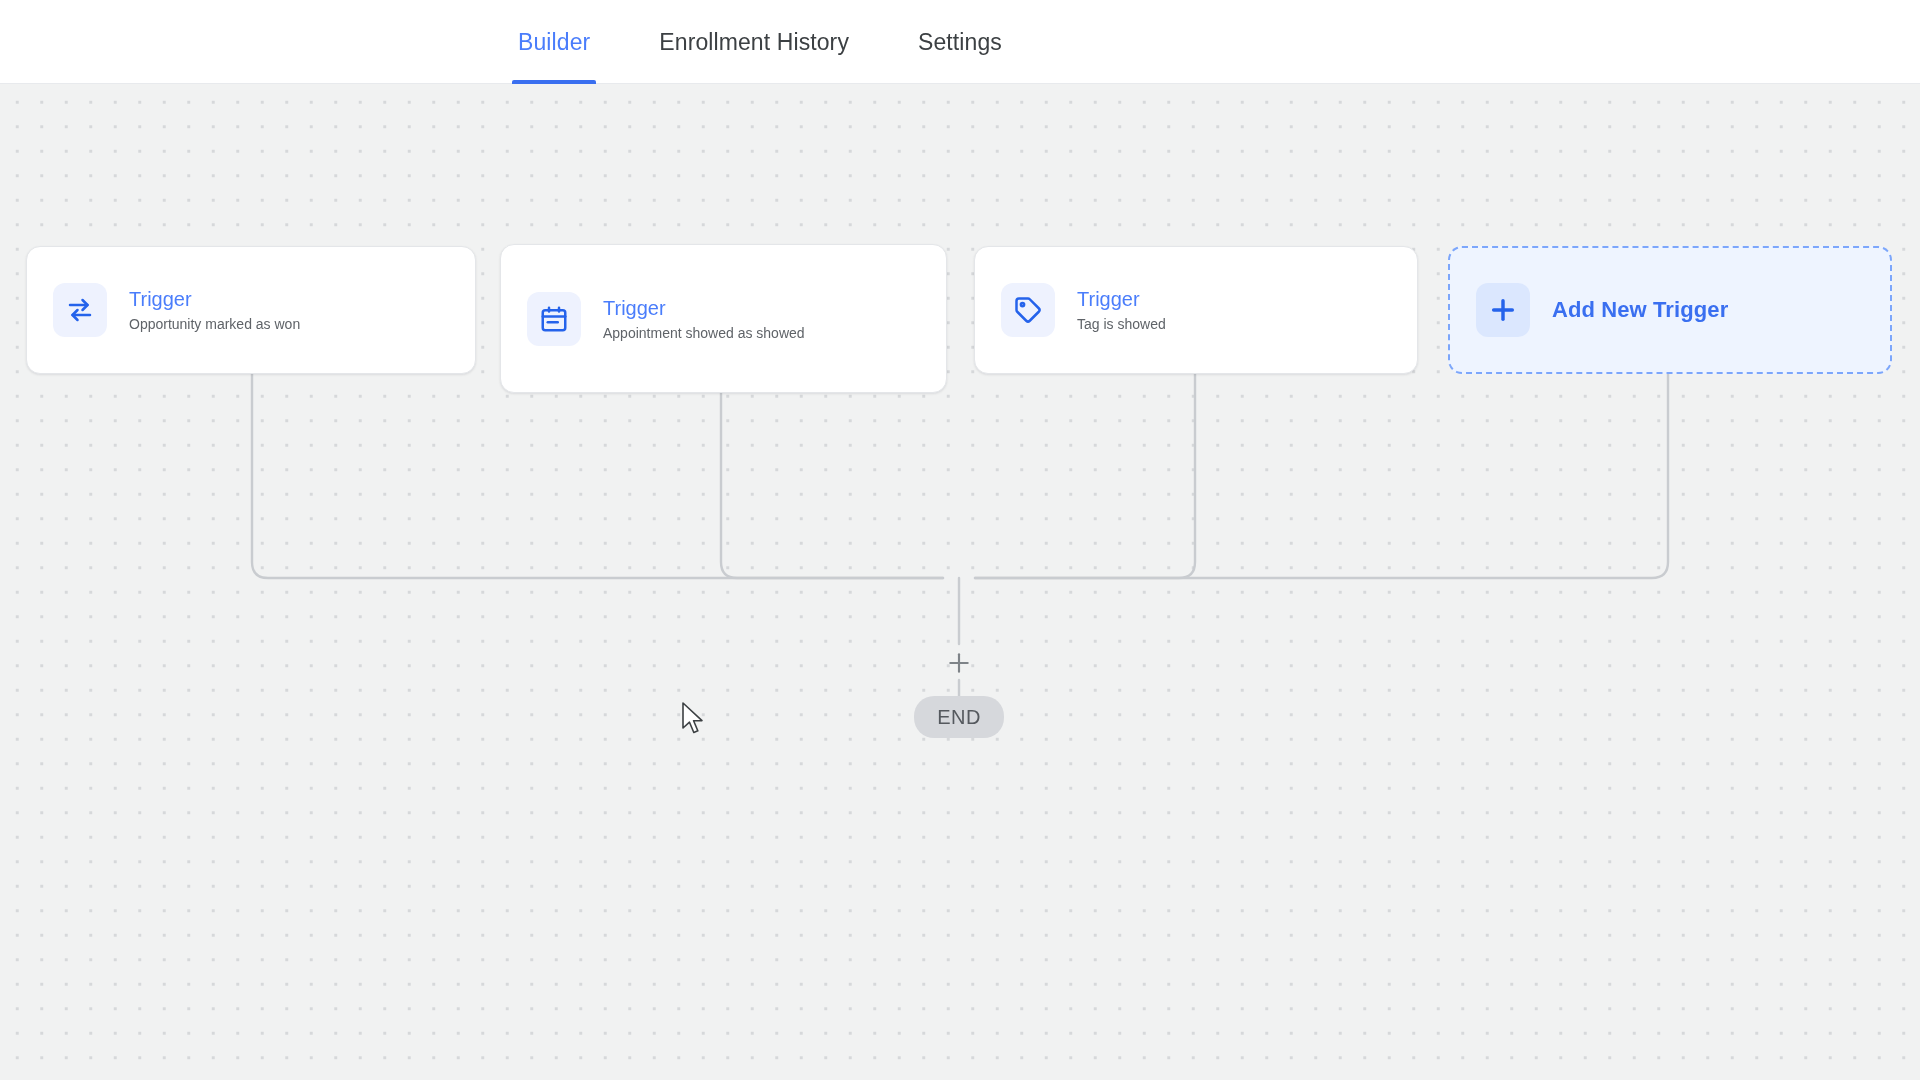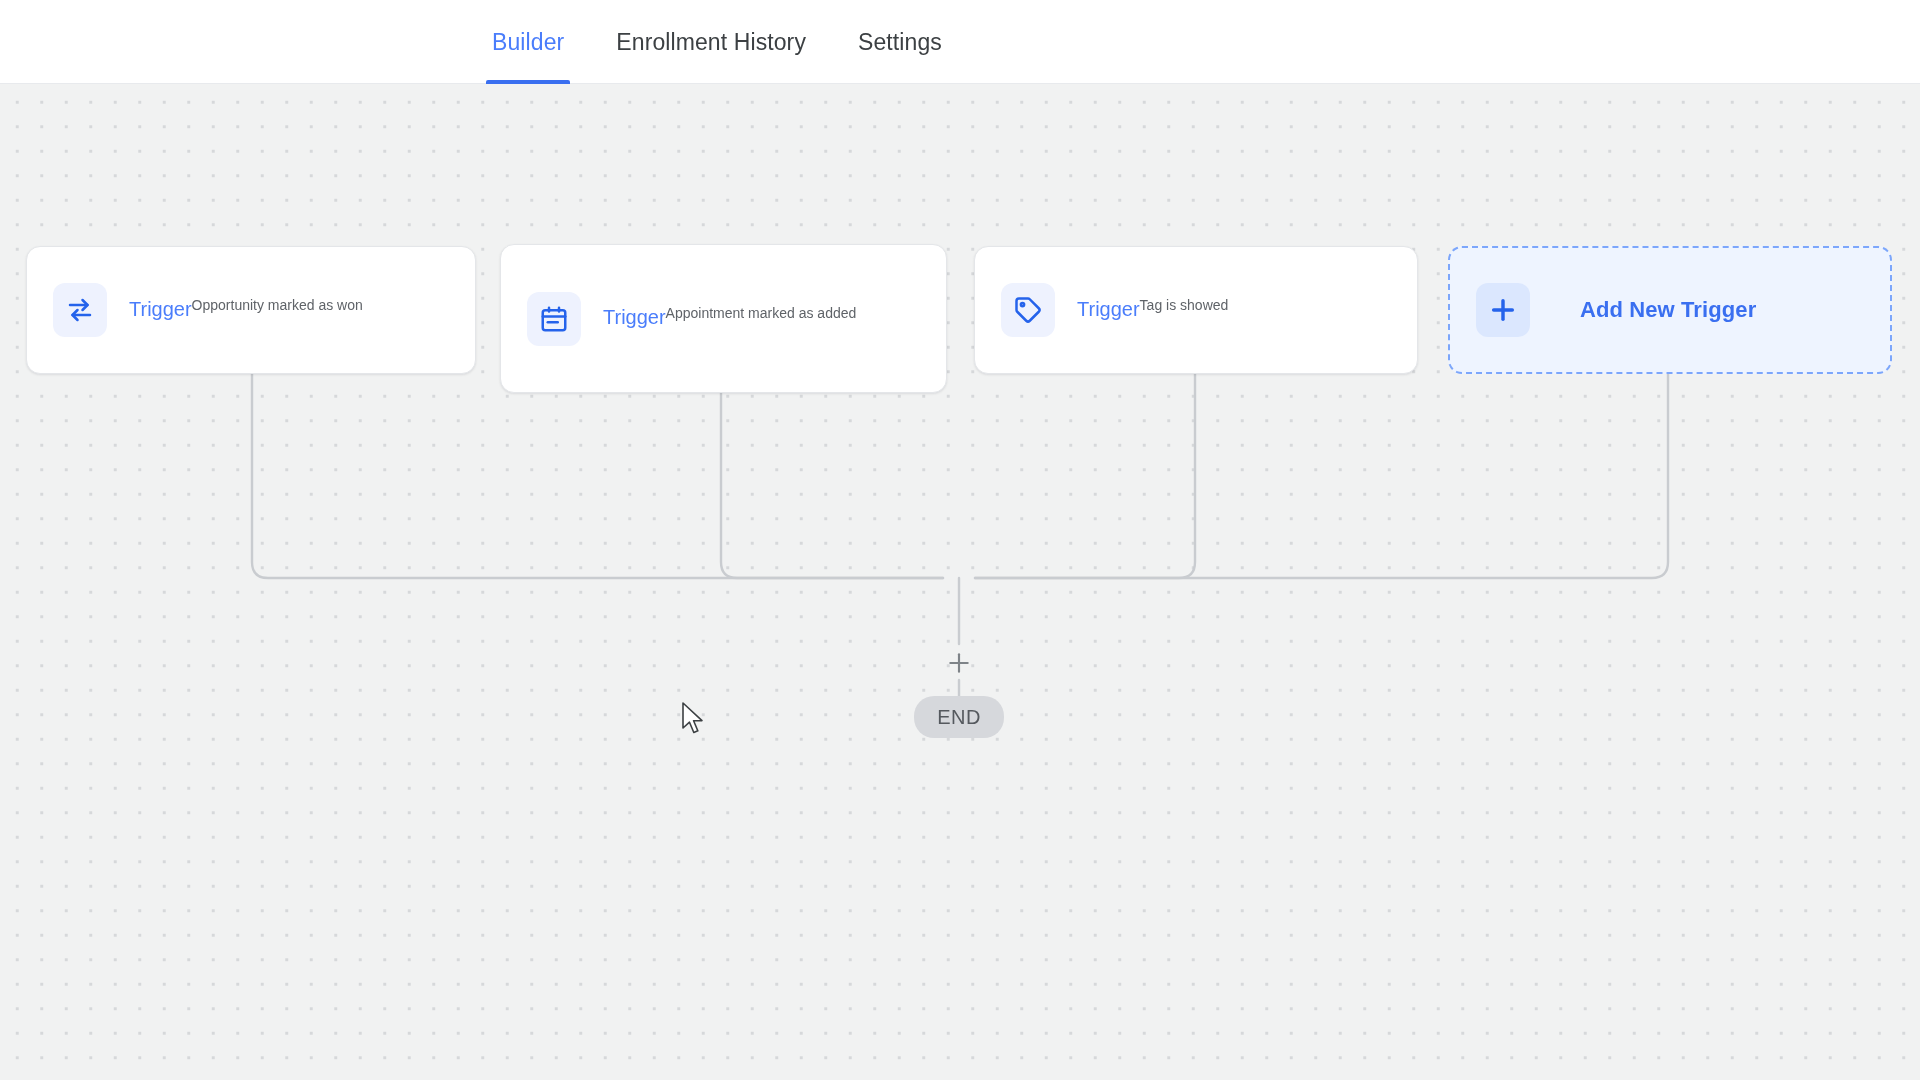--- a/index.html
+++ b/index.html
@@ -19,25 +19,25 @@
   .tabbar {
     position: absolute;
     left: 0; top: 0;
     width: 1920px; height: 84px;
     background: #ffffff;
     border-bottom: 1px solid #e8eaed;
     box-sizing: border-box;
   }
   .tabs {
     position: absolute;
-    left: 466px; top: 0;
+    left: 492px; top: 0;
     height: 84px;
     display: flex;
     align-items: flex-end;
-    gap: 0px;
+    gap: 17px;
   }
   .tab {
     position: relative;
     height: 84px;
     display: flex;
     align-items: center;
     padding: 0 26px;
     font-size: 23px;
     color: #3c4043;
     letter-spacing: 0.1px;
@@ -84,21 +84,21 @@
   }
   .node-ico {
     flex: 0 0 auto;
     width: 54px; height: 54px;
     border-radius: 12px;
     background: #eef2fe;
     display: flex; align-items: center; justify-content: center;
     margin-right: 22px;
   }
   .node-ico svg { display: block; }
-  .node-text { display: flex; flex-direction: row; justify-content: center; }
+  .node-text { display: flex; flex-direction: column; justify-content: center; }
   .node-kind {
     font-size: 20px;
     color: #4a7dfb;
     line-height: 1.35;
     margin-bottom: 2px;
   }
   .node-desc {
     font-size: 14px;
     color: #5f6368;
     line-height: 1.32;
@@ -207,38 +207,38 @@
         <svg width="30" height="30" viewBox="0 0 24 24" fill="none" stroke="#2563eb" stroke-width="2" stroke-linecap="round" stroke-linejoin="round">
           <rect x="3" y="5" width="18" height="16" rx="2"></rect>
           <line x1="3" y1="10" x2="21" y2="10"></line>
           <line x1="8" y1="3" x2="8" y2="6"></line>
           <line x1="16" y1="3" x2="16" y2="6"></line>
           <line x1="7" y1="14.5" x2="15" y2="14.5"></line>
         </svg>
       </span>
       <span class="node-text">
         <span class="node-kind">Trigger</span>
-        <span class="node-desc">Appointment marked as added</span>
+        <span class="node-desc">Appointment showed as showed</span>
       </span>
     </div>
 
     <div class="node" style="left:974px; top:162px; width:444px; height:128px;">
       <span class="node-ico">
         <svg width="30" height="30" viewBox="0 0 24 24" fill="none" stroke="#2563eb" stroke-width="2" stroke-linecap="round" stroke-linejoin="round">
           <path d="M20.6 13.4 13.4 20.6a2 2 0 0 1-2.8 0l-7.2-7.2A2 2 0 0 1 2.8 12V4.8A2 2 0 0 1 4.8 2.8H12a2 2 0 0 1 1.4.6l7.2 7.2a2 2 0 0 1 0 2.8z"></path>
           <circle cx="7.6" cy="7.6" r="1.3"></circle>
         </svg>
       </span>
       <span class="node-text">
         <span class="node-kind">Trigger</span>
         <span class="node-desc">Tag is showed</span>
       </span>
     </div>
 
-    <div class="addnode" style="left:1448px; top:162px; width:444px; height:128px;gap:28px;">
+    <div class="addnode" style="left:1448px; top:162px; width:444px; height:128px;">
       <span class="node-ico">
         <svg width="32" height="32" viewBox="0 0 24 24" fill="none" stroke="#2563eb" stroke-width="2.6" stroke-linecap="round">
           <line x1="12" y1="5" x2="12" y2="19"></line>
           <line x1="5" y1="12" x2="19" y2="12"></line>
         </svg>
       </span>
       <span class="add-label">Add New Trigger</span>
     </div>
 
     <div class="plus-btn" style="left:942px; top:562px;">

